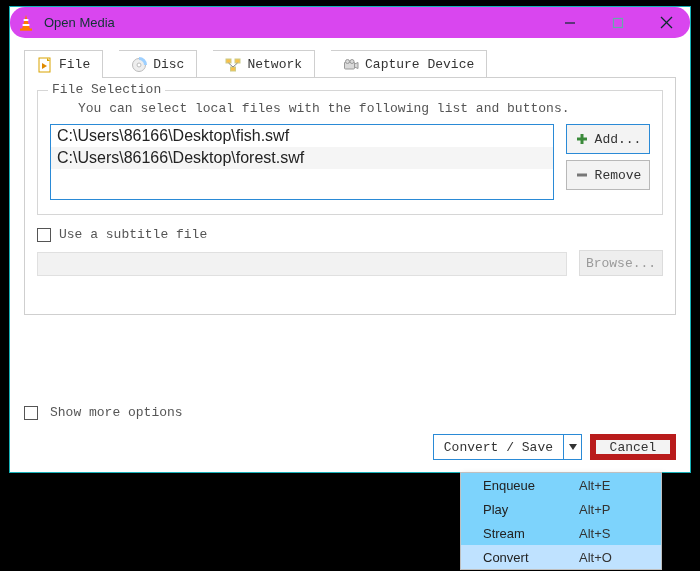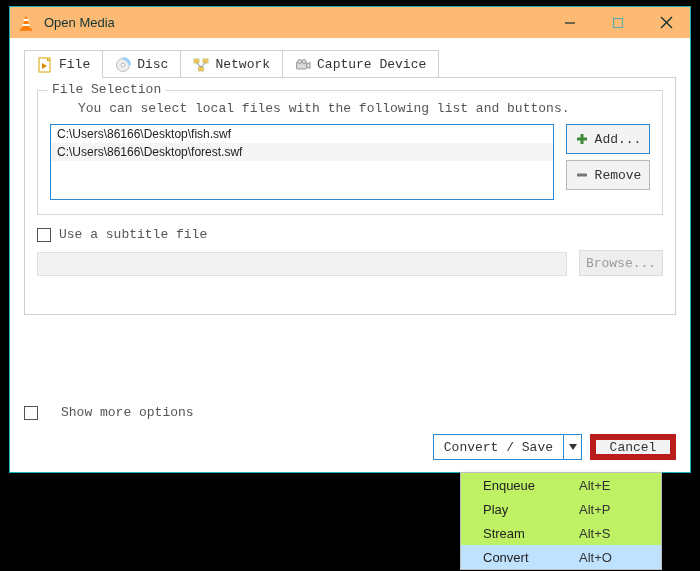--- a/index.html
+++ b/index.html
@@ -8,56 +8,57 @@
     width:700px; height:571px;
     font-family: "Segoe UI", Tahoma, sans-serif; font-size:13px;
     position: relative;
   }
   .window {
     position:absolute; left:9px; top:6px; width:682px; height:467px;
     background:#fff; border:1px solid #17b1b8;
   }
   
   .titlebar {
-    height:31px; background:#fdba74; display:flex; align-items:center;
+    height:31px; background:#d946ef; display:flex; align-items:center;
     padding-left:6px;
+    border-radius:15px;
   }
   .titlebar .app-icon { width:20px; height:20px; margin-right:8px; position:relative; }
   .title-text { color:#133; font-size:13px; flex:0 0 auto; }
   .win-controls { margin-left:auto; display:flex; height:100%; }
   .win-btn { width:48px; display:flex; align-items:center; justify-content:center; color:#0b2b2c; }
   .win-btn.close { font-size:16px; }
   
   .body { padding:12px 14px 10px 14px; position:relative; height:calc(100% - 31px); }
   
   .tabs { display:flex; }
   .tab {
     border:1px solid #cfcfcf; border-bottom:none; background:#fff;
     height:28px; padding:0 12px; display:flex; align-items:center; gap:6px;
-    margin-right:0px; font-size:13px; font-family:"Courier New", monospace; color:#333;text-align:right;
+    margin-right:16px; font-size:13px; font-family:"Courier New", monospace; color:#333;text-align:right;
   }
   .tab + .tab { border-left:none; }
   .tab.active { background:#fff; position:relative; z-index:2; }
   .tab .ticon { width:16px; height:16px; display:flex; align-items:center; justify-content:center; }
   .tab-panel {
     border:1px solid #cfcfcf; margin-top:-1px; padding:12px 12px 14px 12px;
     height:238px; position:relative;
   }
   
   .fieldset { border:1px solid #d6d6d6; margin:0; padding:10px 12px 14px 12px; position:relative; }
   .legend {
     position:absolute; top:-9px; left:10px; background:#fff; padding:0 4px;
     font-family:"Courier New", monospace; font-size:13px; color:#555;
   }
   .help-text { font-family:"Courier New", monospace; font-size:13px; color:#555; margin-bottom:8px;margin-left:28px; }
   .row1 { display:flex; gap:12px; align-items:flex-start; }
   .file-list {
     flex:1; height:76px; border:1.5px solid #2a8ad6; background:#fff; overflow:hidden;
   }
-  .file-list .item { padding:2px 6px; font-family: Arial, sans-serif; font-size:12px; color:#222; }
+  .file-list .item { padding:2px 6px; font-family: Arial, sans-serif; font-size:16px; color:#222; }
   .file-list .item.alt { background:#f5f5f5; }
   .side-btns { width:84px; display:flex; flex-direction:column; gap:6px; }
   .wbtn {
     height:30px; background:#f3f3f3; border:1px solid #b8b8b8; display:flex; align-items:center;
     justify-content:center; gap:6px; font-family:"Courier New",monospace; font-size:13px; color:#333;
   }
   .wbtn.active1 { border:1.5px solid #2a8ad6; }
   .plus-ico, .minus-ico { width:14px; height:14px; display:flex; align-items:center; justify-content:center; }
   .sub-row { display:flex; align-items:center; gap:8px; margin-top:12px; }
   .checkbox { width:14px; height:14px; border:1px solid #555; background:#fff; flex:0 0 auto; }
@@ -65,39 +66,39 @@
   .sub-field-row { display:flex; gap:12px; align-items:flex-end; margin-top:8px; }
   .sub-field {
     flex:1; height:24px; background:#f2f2f2; border:1px solid #e0e0e0;
   }
   .browse-btn {
     width:84px; height:26px; background:#eee; border:1px solid #dcdcdc;
     display:flex; align-items:center; justify-content:center;
     font-family:"Courier New",monospace; font-size:13px; color:#9a9a9a;
   }
   
-  .more-opts { position:absolute; left:14px; bottom:52px; display:flex; align-items:center; gap:23px; }
+  .more-opts { position:absolute; left:14px; bottom:52px; display:flex; align-items:center; gap:12px; }
   .bottom-row {
     position:absolute; right:14px; bottom:12px; display:flex; gap:8px; align-items:center;
   }
   .convert-btn {
     height:26px; border:1.5px solid #2a8ad6; background:#fff; display:flex; align-items:stretch;
     font-family:"Courier New",monospace; font-size:13px; color:#333;
   }
   .convert-btn .lbl { padding:0 10px; display:flex; align-items:center; }
   .convert-btn .drop { width:18px; border-left:1px solid #2a8ad6; display:flex; align-items:center; justify-content:center; }
   .cancel-btn {
     width:86px; height:26px; background:#f3f3f3; border:6px solid #b91c1c;
     display:flex; align-items:center; justify-content:center;
     font-family:"Courier New",monospace; font-size:13px; color:#333;
   }
   
   .menu {
     position:absolute; left:460px; top:472px; width:202px;
-    background:#bef264; border:1px solid #bfbfbf; box-shadow:2px 3px 6px rgba(0,0,0,0.25);
+    background:#7dd3fc; border:1px solid #bfbfbf; box-shadow:2px 3px 6px rgba(0,0,0,0.25);
     z-index:10;
   }
   .menu .mrow { display:flex; height:24px; align-items:center; }
   .menu .mrow .ml { width:118px; padding-left:22px; font-size:13px; color:#222; }
   .menu .mrow .mr { flex:1; font-size:13px; color:#333; }
   .menu .mrow.hi { background:#bfe2ff; }
 </style>
 </head>
 <body>
 

